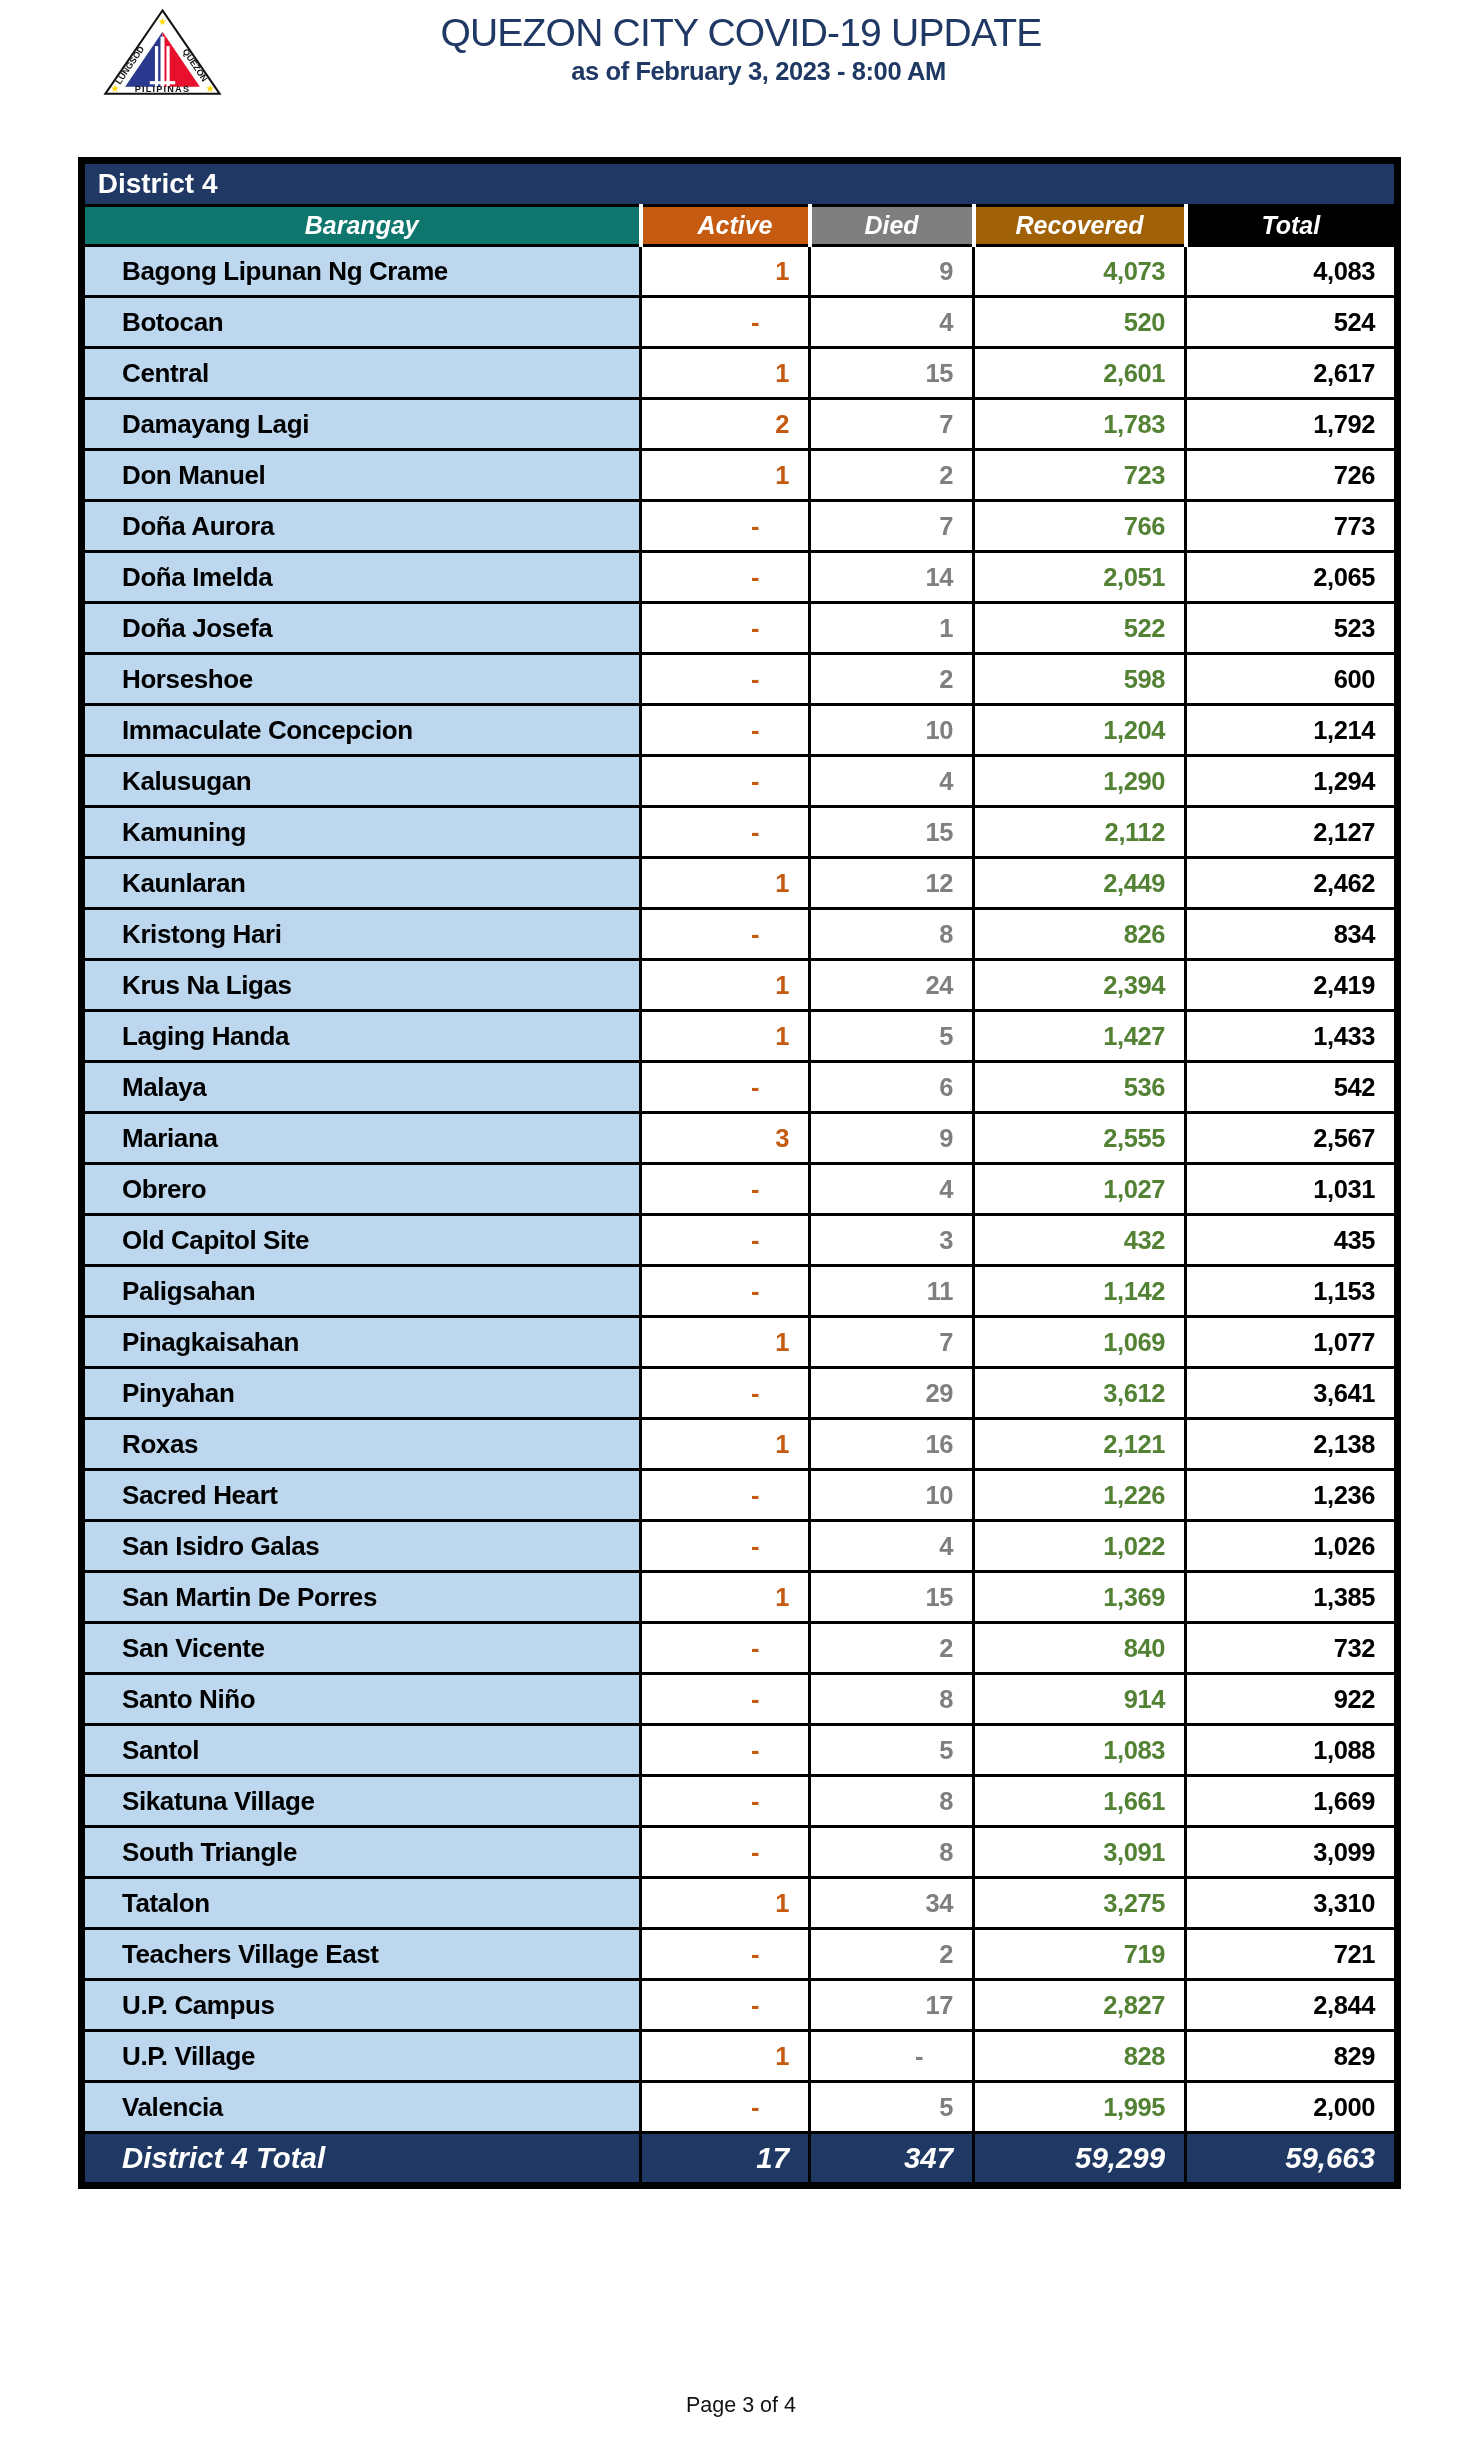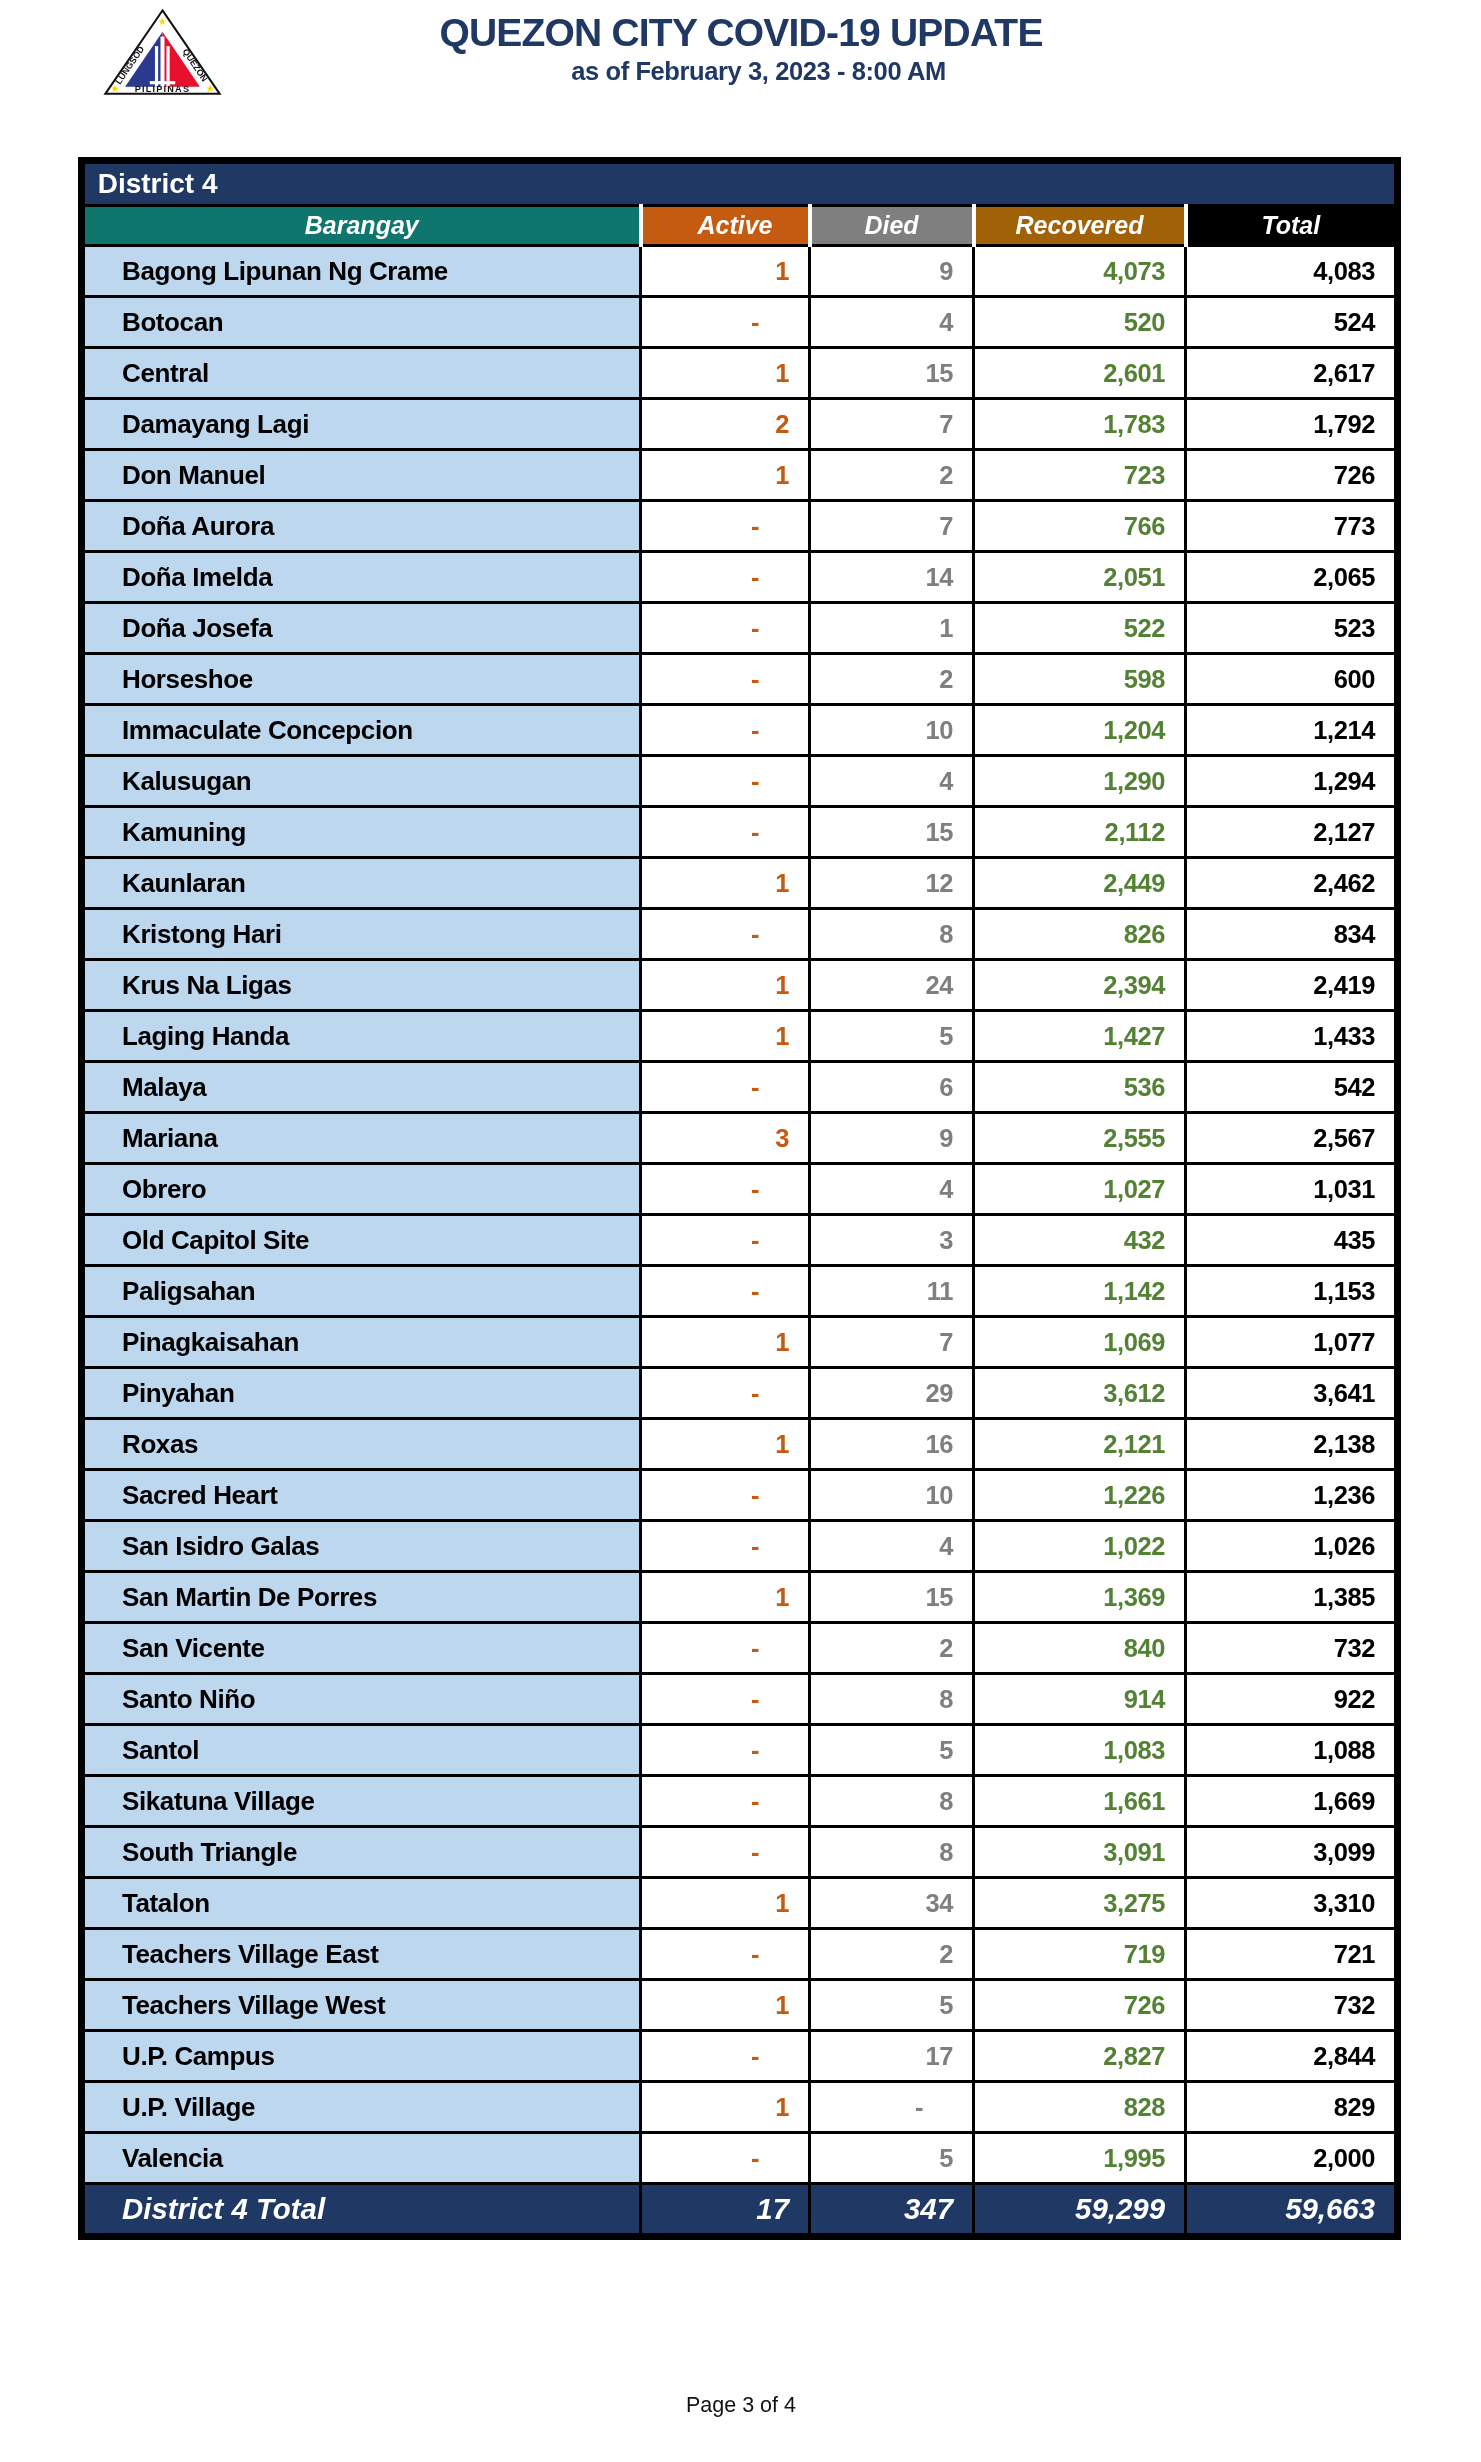--- a/index.html
+++ b/index.html
@@ -12,21 +12,21 @@
     overflow:hidden;
   }
   
   .logo {
     position:absolute; left:102px; top:8px;
     width:121px; height:89px;
   }
   .title {
     position:absolute; left:0; right:0; top:11px;
     text-align:center;
-    font-size:39px; font-weight:bold; letter-spacing:-0.8px;
+    font-size:39px; font-weight:normal; letter-spacing:-0.8px;
     color:#1F3864;
   }
   .subtitle {
     position:absolute; left:0; right:0; top:57px;
     text-align:center;
     font-size:25.5px; font-weight:bold; letter-spacing:-0.4px;
     color:#1F3864;
     margin-left:35px;
   }
   
@@ -366,27 +366,20 @@
           <td class="num totalcol">3,310</td>
         </tr>
         <tr>
           <td class="name">Teachers Village East</td>
           <td class="num active dash">-</td>
           <td class="num died">2</td>
           <td class="num recovered">719</td>
           <td class="num totalcol">721</td>
         </tr>
         <tr>
-          <td class="name">Teachers Village West</td>
-          <td class="num active">1</td>
-          <td class="num died">5</td>
-          <td class="num recovered">726</td>
-          <td class="num totalcol">732</td>
-        </tr>
-        <tr>
           <td class="name">U.P. Campus</td>
           <td class="num active dash">-</td>
           <td class="num died">17</td>
           <td class="num recovered">2,827</td>
           <td class="num totalcol">2,844</td>
         </tr>
         <tr>
           <td class="name">U.P. Village</td>
           <td class="num active">1</td>
           <td class="num died dash">-</td>

